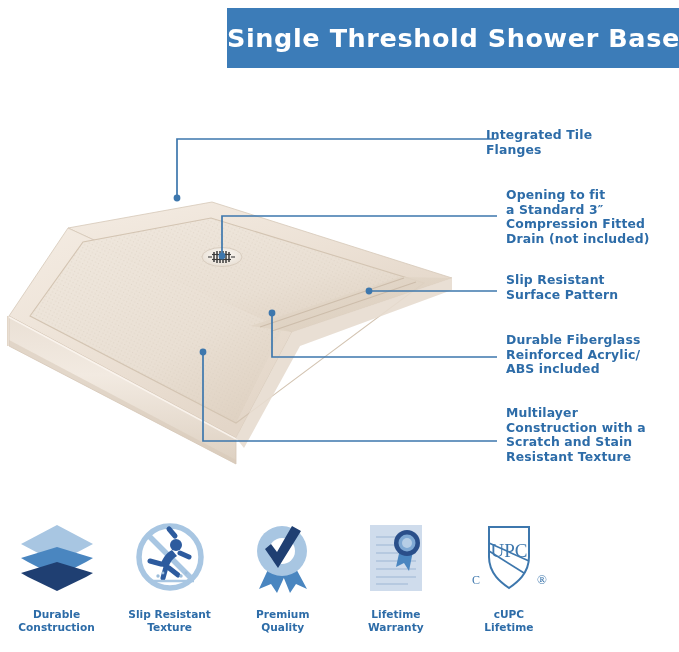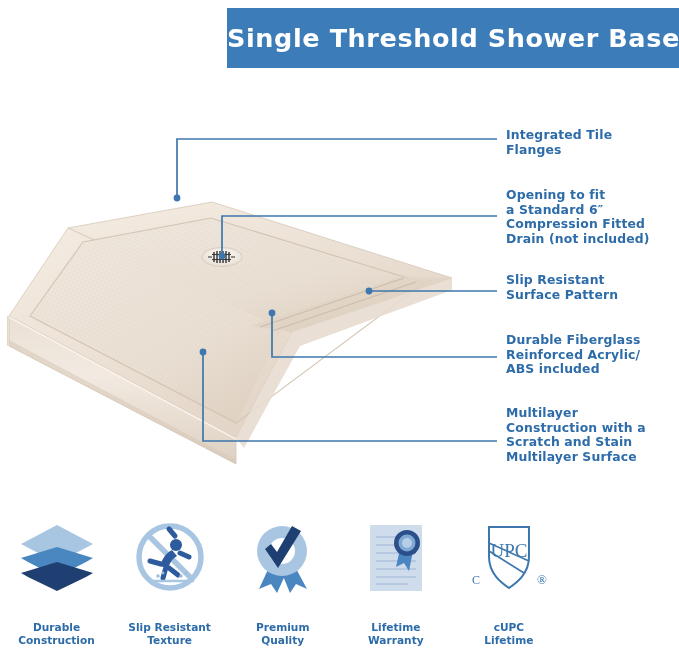--- a/index.html
+++ b/index.html
@@ -41,21 +41,21 @@
   .callout{
     position:absolute;
     color:#2d6ca8;
     font-size:12.4px;
     font-weight:bold;
     line-height:14.6px;
     letter-spacing:0.15px;
     font-family:"DejaVu Sans","Liberation Sans",sans-serif;
     white-space:pre-line;
   }
-  #callout-0{left:506px;top:128px;}
+  #callout-0{left:486px;top:128px;}
   #callout-1{left:506px;top:188px;}
   #callout-2{left:506px;top:273px;}
   #callout-3{left:506px;top:333px;}
   #callout-4{left:506px;top:406px;}
 
   
   .features{
     position:absolute;left:0;top:512px;width:679px;height:140px;
     display:flex;align-items:flex-start;
   }
@@ -63,21 +63,21 @@
     width:113.1px;height:140px;
     display:flex;flex-direction:column;align-items:center;
     box-sizing:border-box;
     padding-top:6px;
   }
   .feature-icon{
     height:80px;width:92px;
     display:flex;align-items:center;justify-content:center;
   }
   .feature-label{
-    margin-top:23px;
+    margin-top:10px;
     color:#2d6ca8;
     font-size:10.6px;
     font-weight:bold;
     line-height:12.6px;
     text-align:center;
     white-space:pre-line;
     font-family:"DejaVu Sans","Liberation Sans",sans-serif;
   }
 </style>
 </head>
@@ -191,32 +191,32 @@
       <circle cx="222" cy="256" r="3.4"></circle>
       <circle cx="369" cy="291" r="3.4"></circle>
       <circle cx="272" cy="313" r="3.4"></circle>
       <circle cx="203" cy="352" r="3.4"></circle>
     </g>
   </svg>
 
   <div class="callout" id="callout-0">Integrated Tile
 Flanges</div>
   <div class="callout" id="callout-1">Opening to fit
-a Standard 6″
+a Standard 3″
 Compression Fitted
 Drain (not included)</div>
   <div class="callout" id="callout-2">Slip Resistant
 Surface Pattern</div>
   <div class="callout" id="callout-3">Durable Fiberglass
 Reinforced Acrylic/
 ABS included</div>
   <div class="callout" id="callout-4">Multilayer
 Construction with a
 Scratch and Stain
-Multilayer Surface</div>
+Resistant Texture</div>
 
   <div class="features">
 
     <div class="feature">
       <div class="feature-icon">
         <svg width="80" height="74" viewBox="0 0 80 74">
           <polygon points="40,4 76,23 40,42 4,23" fill="#a8c6e2"></polygon>
           <polygon points="40,26 76,37 69,41 40,56 11,41 4,37" fill="#4a86c0"></polygon>
           <polygon points="40,41 76,52 69,56 40,70 11,56 4,52" fill="#1f3f72"></polygon>
         </svg>

